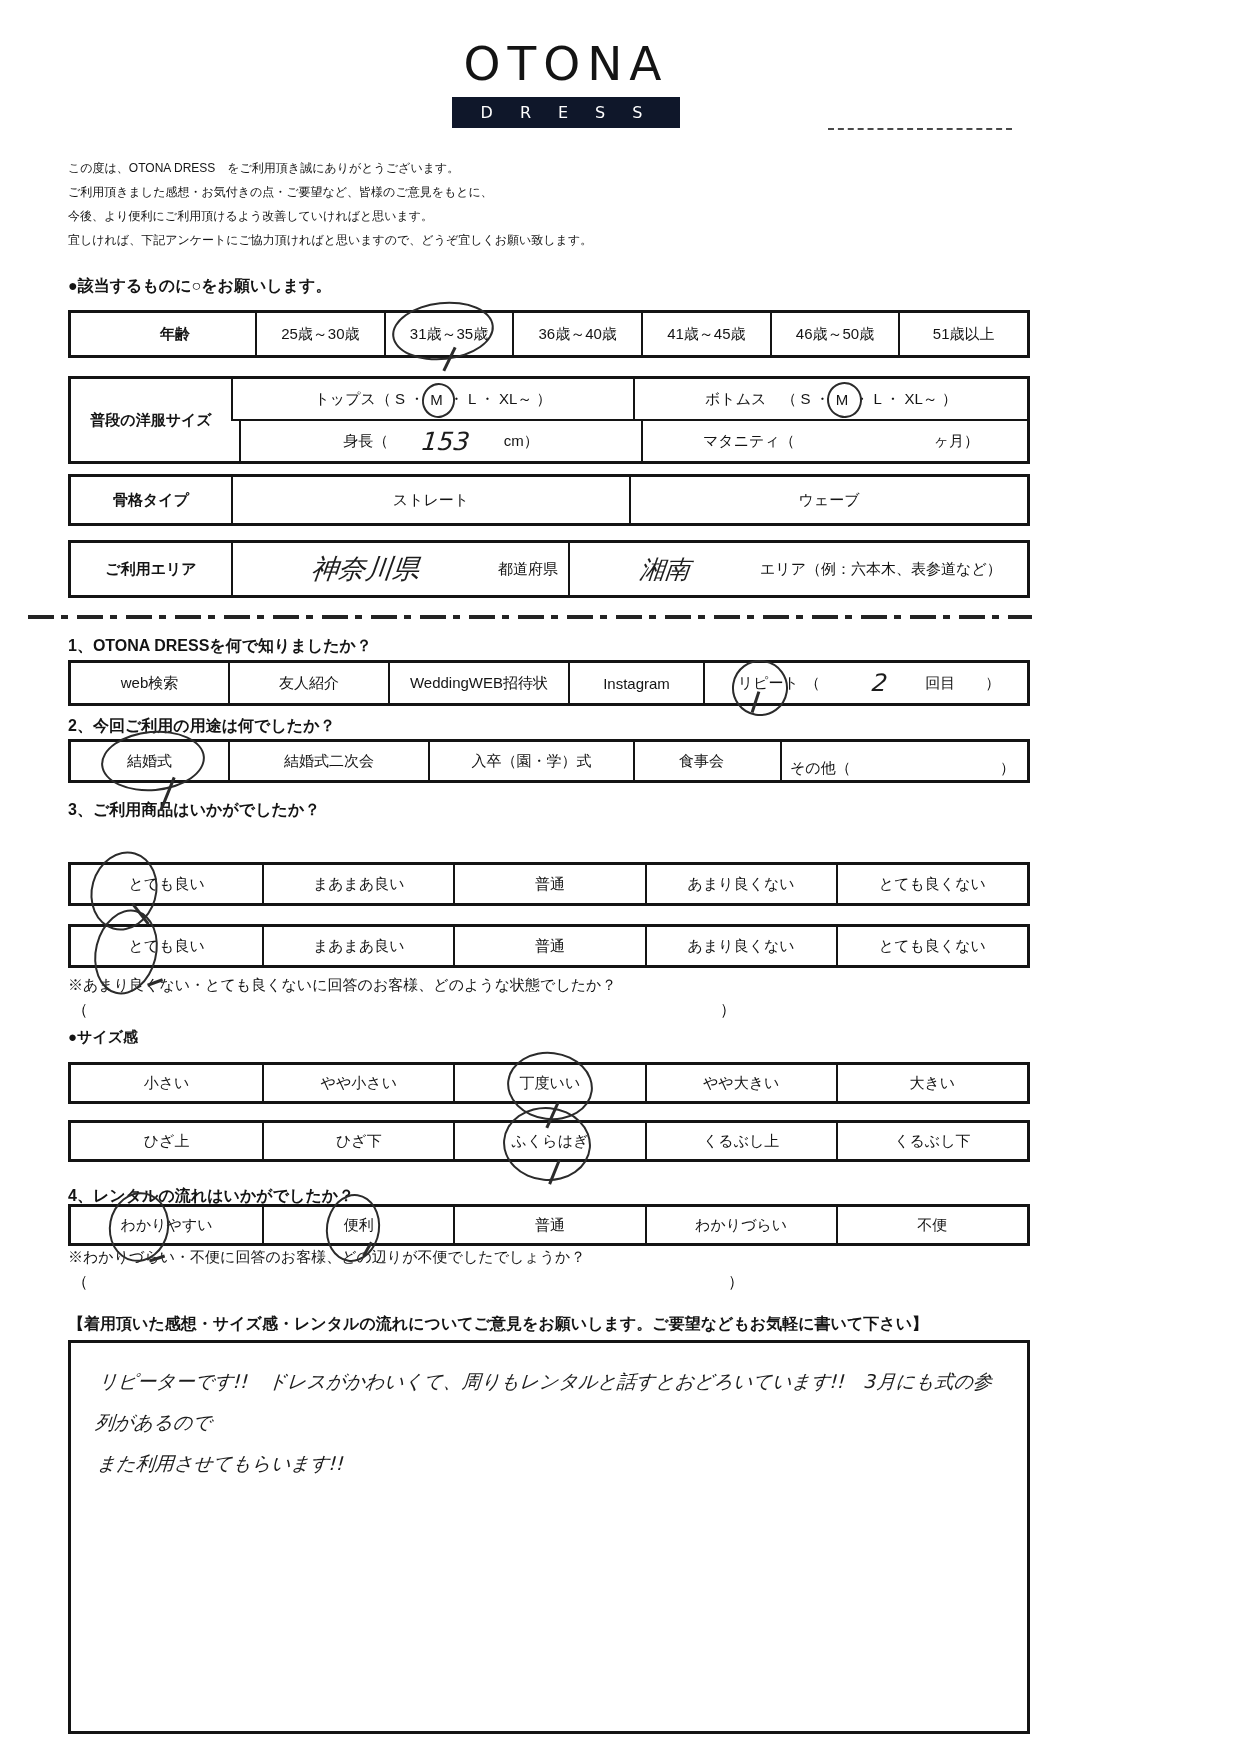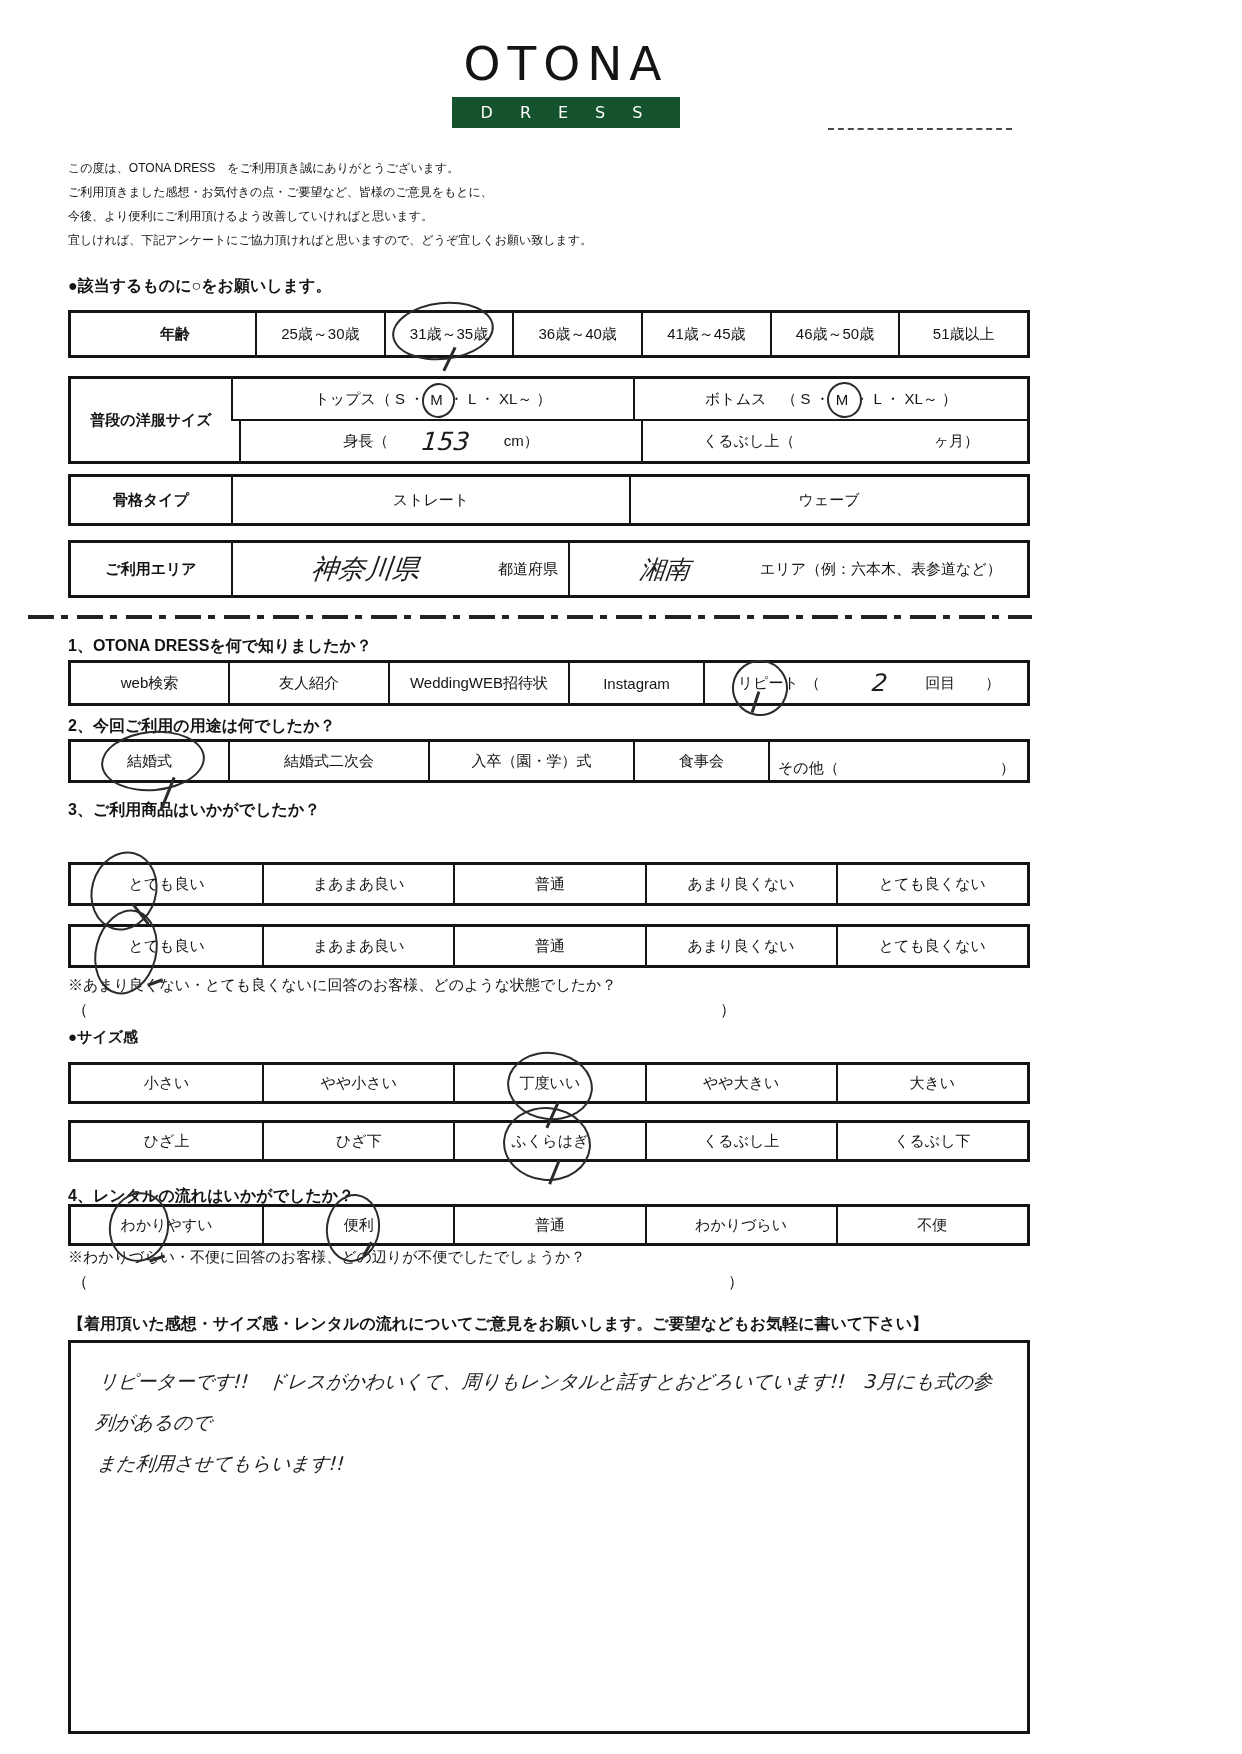--- a/index.html
+++ b/index.html
@@ -3,21 +3,21 @@
 <meta charset="utf-8">
 <style>
   html,body{margin:0;padding:0;background:#d9d9d9;}
   .page{position:relative;width:1242px;height:1754px;background:#ffffff;margin:0 auto;
         font-family:"Liberation Sans",sans-serif;color:#141414;overflow:hidden;}
 
   
   .logo{position:absolute;top:40px;left:452px;width:228px;text-align:center;}
   .logo-title{font-size:47px;letter-spacing:7px;font-weight:400;line-height:1;
               font-family:"DejaVu Sans",sans-serif;}
-  .logo-sub{margin-top:10px;background:#14532d;color:#fff;font-size:16px;
+  .logo-sub{margin-top:10px;background:#0f172a;color:#fff;font-size:16px;
             letter-spacing:27px;padding:6px 0 6px 18px;font-family:"DejaVu Sans",sans-serif;}
   .dashline-top{position:absolute;top:128px;left:828px;width:184px;border-top:2px dashed #4a4a4a;}
 
   
   .intro{position:absolute;top:156px;left:68px;font-size:12px;line-height:24px;}
   .instruction{position:absolute;top:276px;left:68px;font-size:16px;font-weight:bold;}
 
   
   .tbl{position:absolute;left:68px;width:962px;border:3px solid #141414;display:flex;
        box-sizing:border-box;background:#fff;}
@@ -104,21 +104,21 @@
           <span>・ L ・ XL～ ）</span>
         </div>
       </div>
       <div style="flex:1;display:flex;padding-left:8px;">
         <div class="cell" style="width:402px;">
           <span>身長（</span>
           <span class="hand" style="font-size:25px;margin:0 34px;">153</span>
           <span>cm）</span>
         </div>
         <div class="cell" style="flex:1;justify-content:space-between;padding:0 48px 0 60px;">
-          <span>くるぶし上（</span>
+          <span>マタニティ（</span>
           <span>ヶ月）</span>
         </div>
       </div>
     </div>
   </div>
 
   <div class="tbl" style="top:474px;height:52px;">
     <div class="cell first hdr" style="width:160px;">骨格タイプ</div>
     <div class="cell" style="flex:1;">ストレート</div>
     <div class="cell" style="flex:1;">ウェーブ</div>
@@ -160,21 +160,21 @@
   <div class="titleq" style="top:716px;">2、今回ご利用の用途は何でしたか？</div>
   <div class="tbl" style="top:739px;height:44px;">
     <div class="cell first" style="width:157px;">
       <span>結婚式</span>
       <span class="mark" style="left:30px;top:-11px;width:100px;height:56px;transform:rotate(-5deg);"></span>
       <span class="tail" style="left:95px;bottom:-32px;height:36px;transform:rotate(22deg);"></span>
     </div>
     <div class="cell" style="width:200px;">結婚式二次会</div>
     <div class="cell" style="width:205px;">入卒（園・学）式</div>
     <div class="cell" style="width:135px;">食事会</div>
-    <div class="cell" style="flex:1;justify-content:space-between;padding:14px 12px 0 8px;">
+    <div class="cell" style="flex:1;justify-content:space-between;padding:14px 12px 0 8px;margin-left:12px;">
       <span>その他（</span>
       <span>）</span>
     </div>
   </div>
 
   <div class="titleq" style="top:800px;">3、ご利用商品はいかがでしたか？</div>
 
   <div class="sublabel" style="top:842px;">●品質</div>
   <div class="tbl" style="top:862px;height:44px;">
     <div class="cell first c5">

